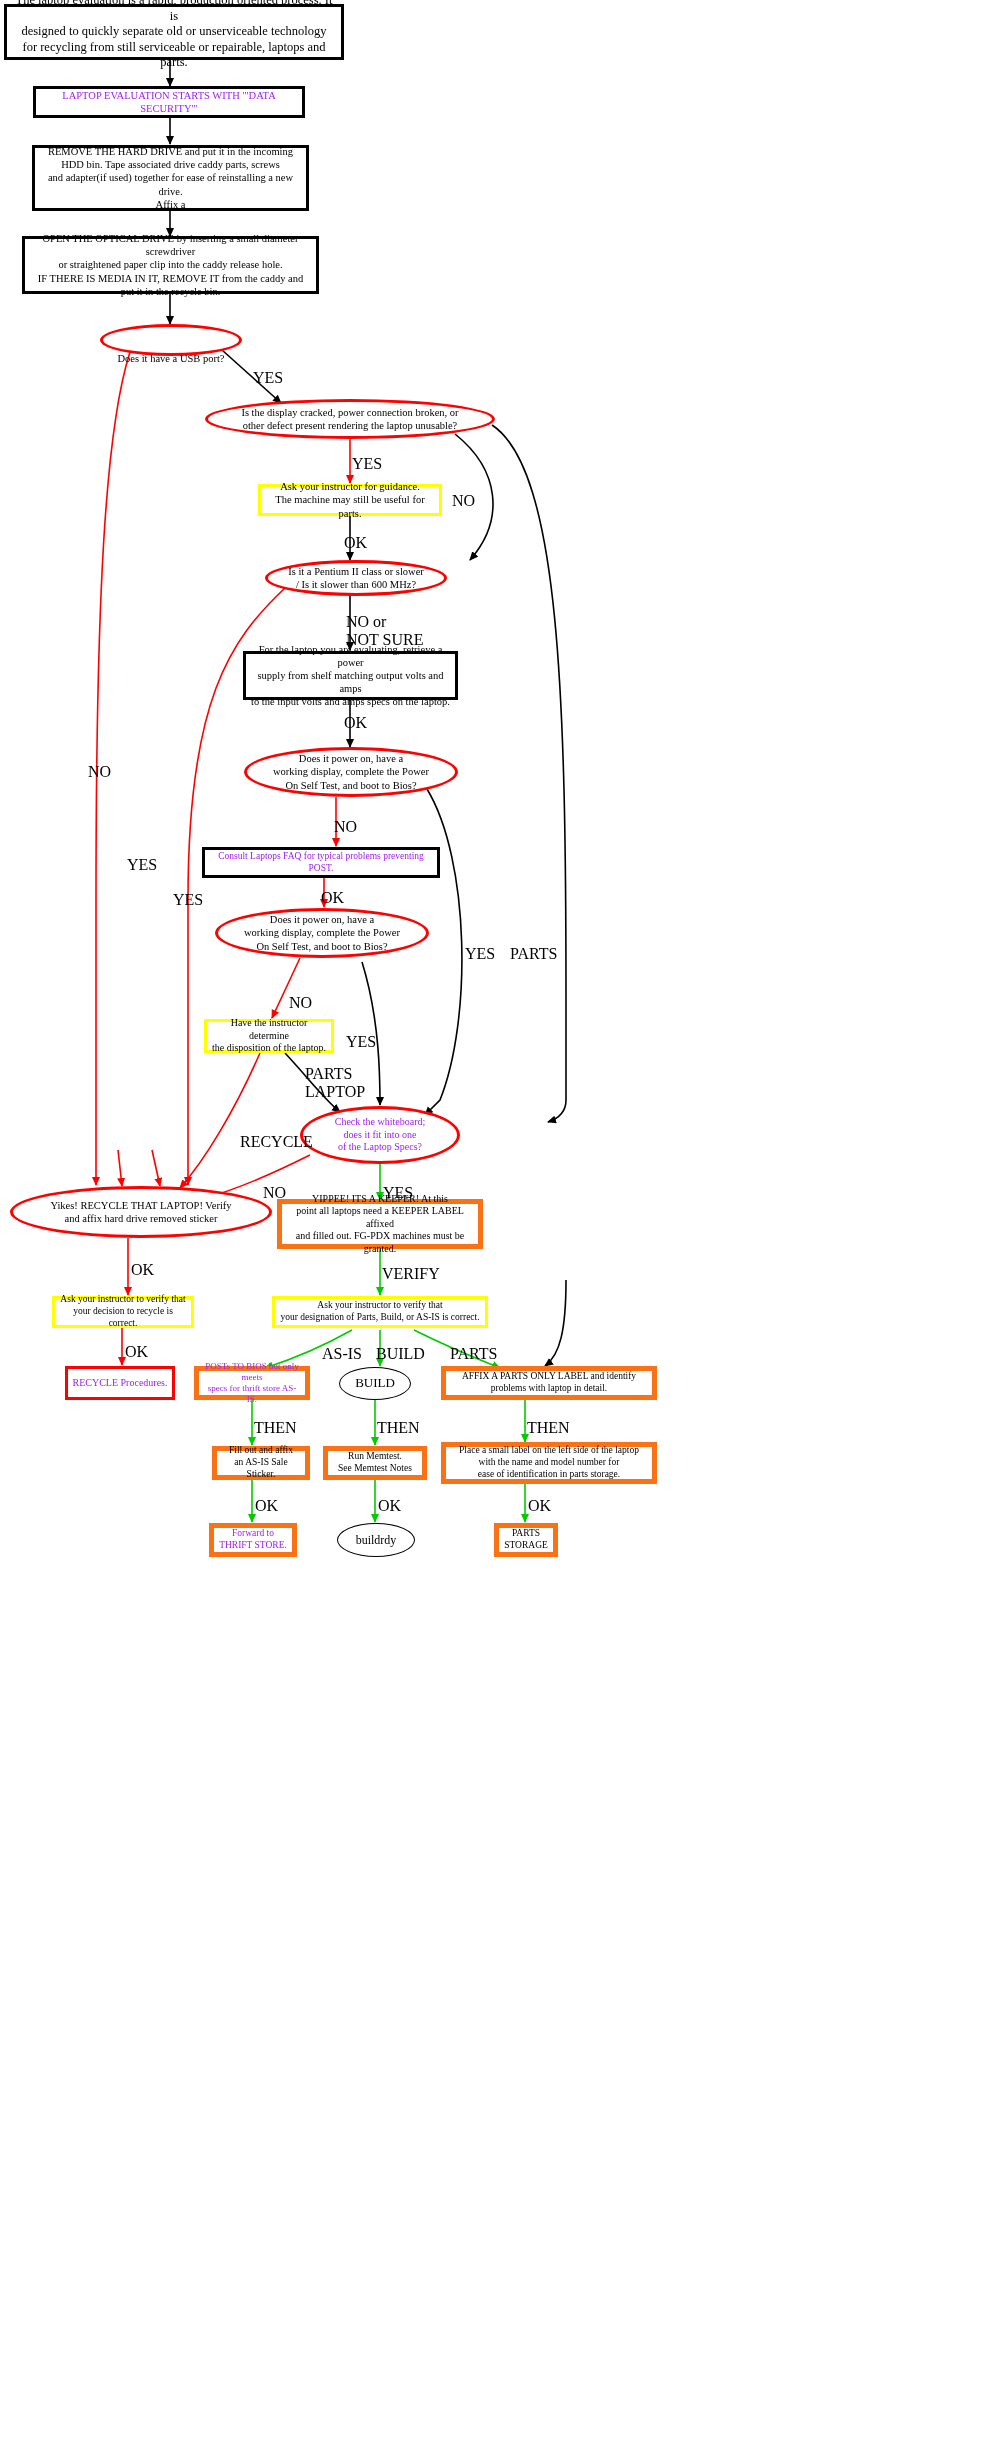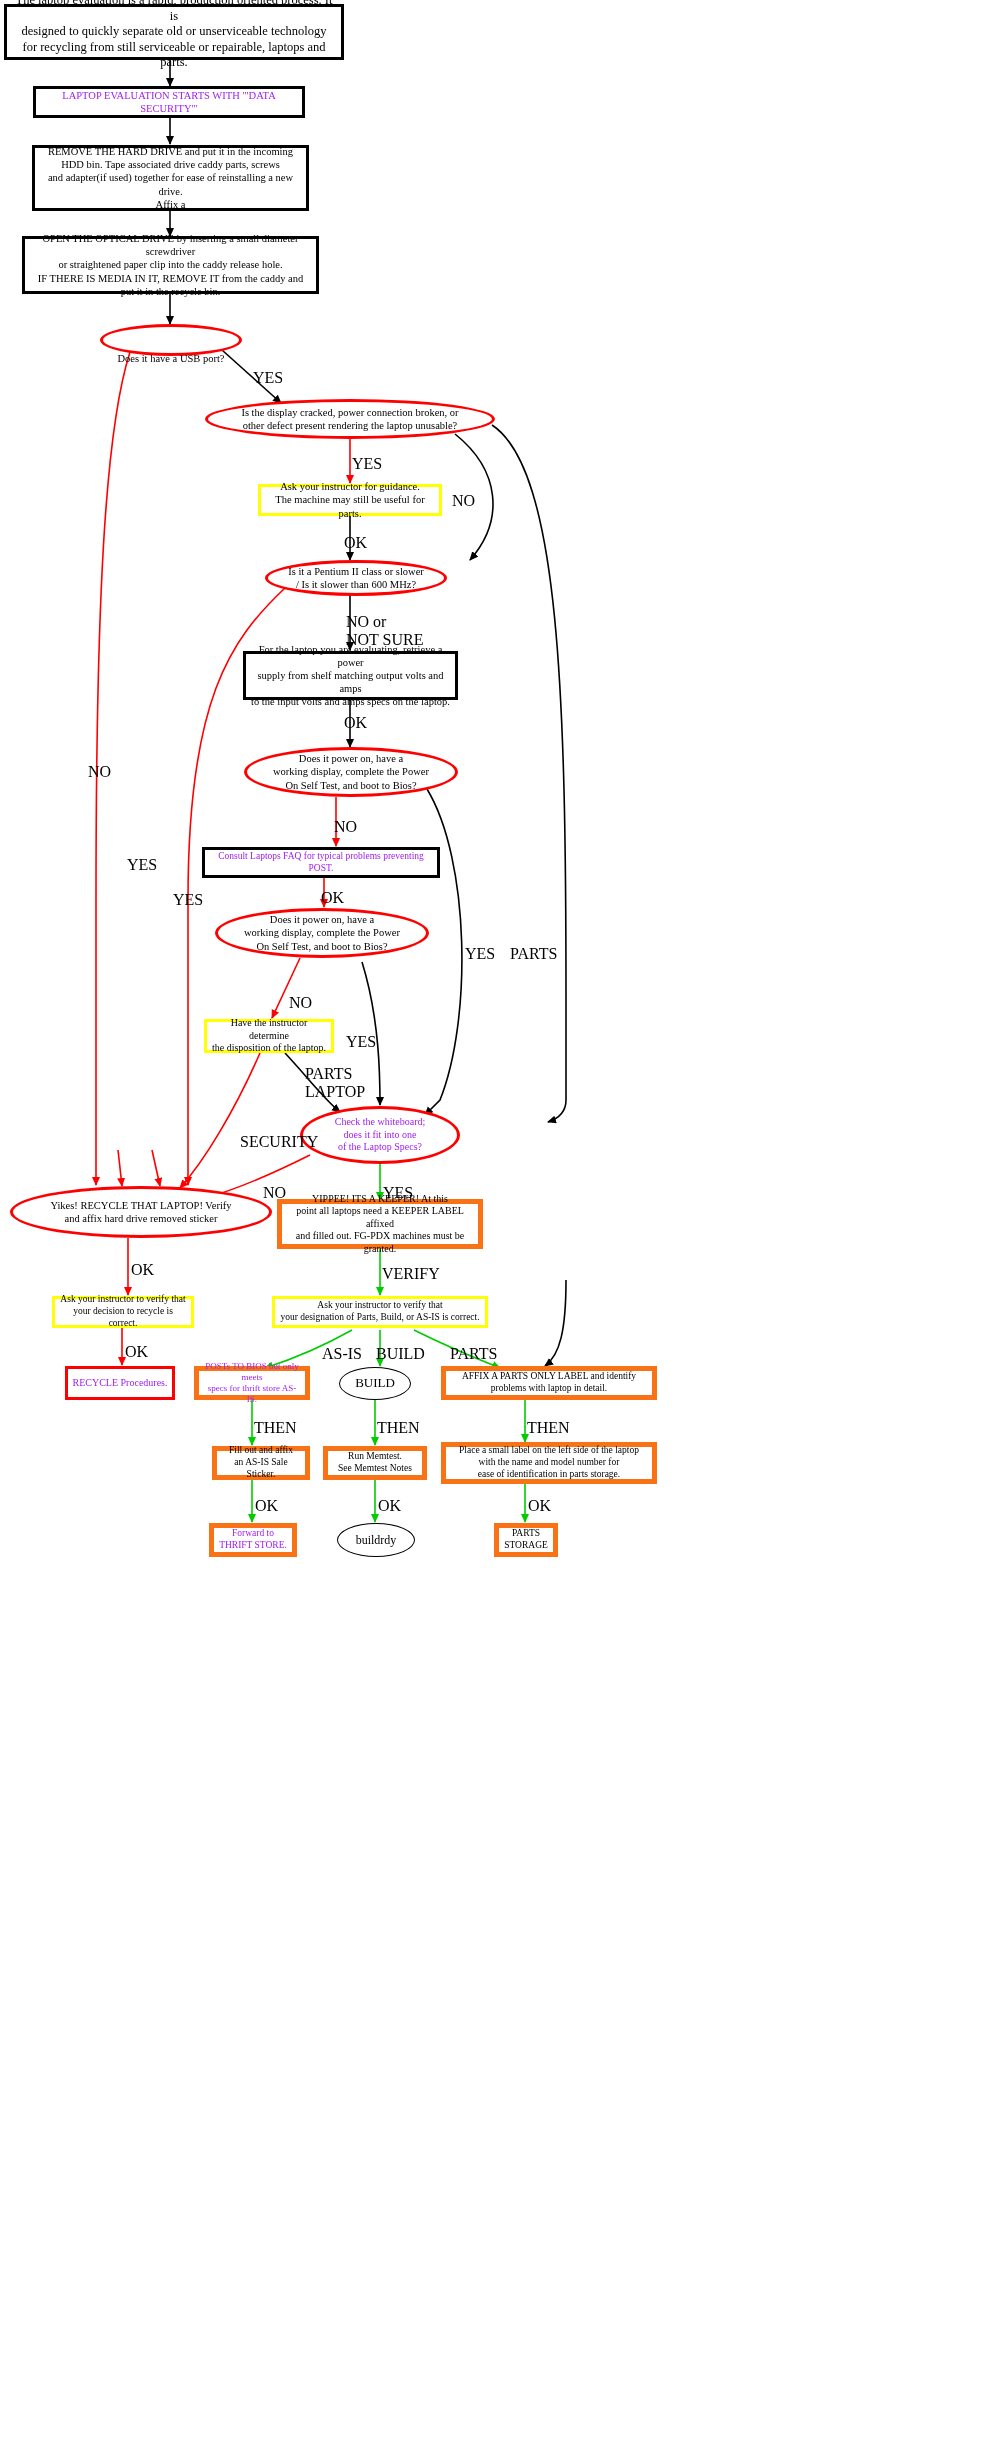--- a/index.html
+++ b/index.html
@@ -272,21 +272,21 @@
   <span class="edge-label" style="left:346px;top:613px;white-space:pre-line;">NO or
 NOT SURE</span>
   <span class="edge-label" style="left:344px;top:714px;">OK</span>
   <span class="edge-label" style="left:334px;top:818px;">NO</span>
   <span class="edge-label" style="left:465px;top:945px;">YES</span>
   <span class="edge-label" style="left:321px;top:889px;">OK</span>
   <span class="edge-label" style="left:289px;top:994px;">NO</span>
   <span class="edge-label" style="left:346px;top:1033px;">YES</span>
   <span class="edge-label" style="left:305px;top:1065px;white-space:pre-line;">PARTS
 LAPTOP</span>
-  <span class="edge-label" style="left:240px;top:1133px;">SECURITY</span>
+  <span class="edge-label" style="left:240px;top:1133px;">RECYCLE</span>
   <span class="edge-label" style="left:263px;top:1184px;">NO</span>
   <span class="edge-label" style="left:383px;top:1184px;">YES</span>
   <span class="edge-label" style="left:510px;top:945px;">PARTS</span>
   <span class="edge-label" style="left:173px;top:891px;">YES</span>
   <span class="edge-label" style="left:131px;top:1261px;">OK</span>
   <span class="edge-label" style="left:125px;top:1343px;">OK</span>
   <span class="edge-label" style="left:382px;top:1265px;">VERIFY</span>
   <span class="edge-label" style="left:322px;top:1345px;">AS-IS</span>
   <span class="edge-label" style="left:376px;top:1345px;">BUILD</span>
   <span class="edge-label" style="left:450px;top:1345px;">PARTS</span>

